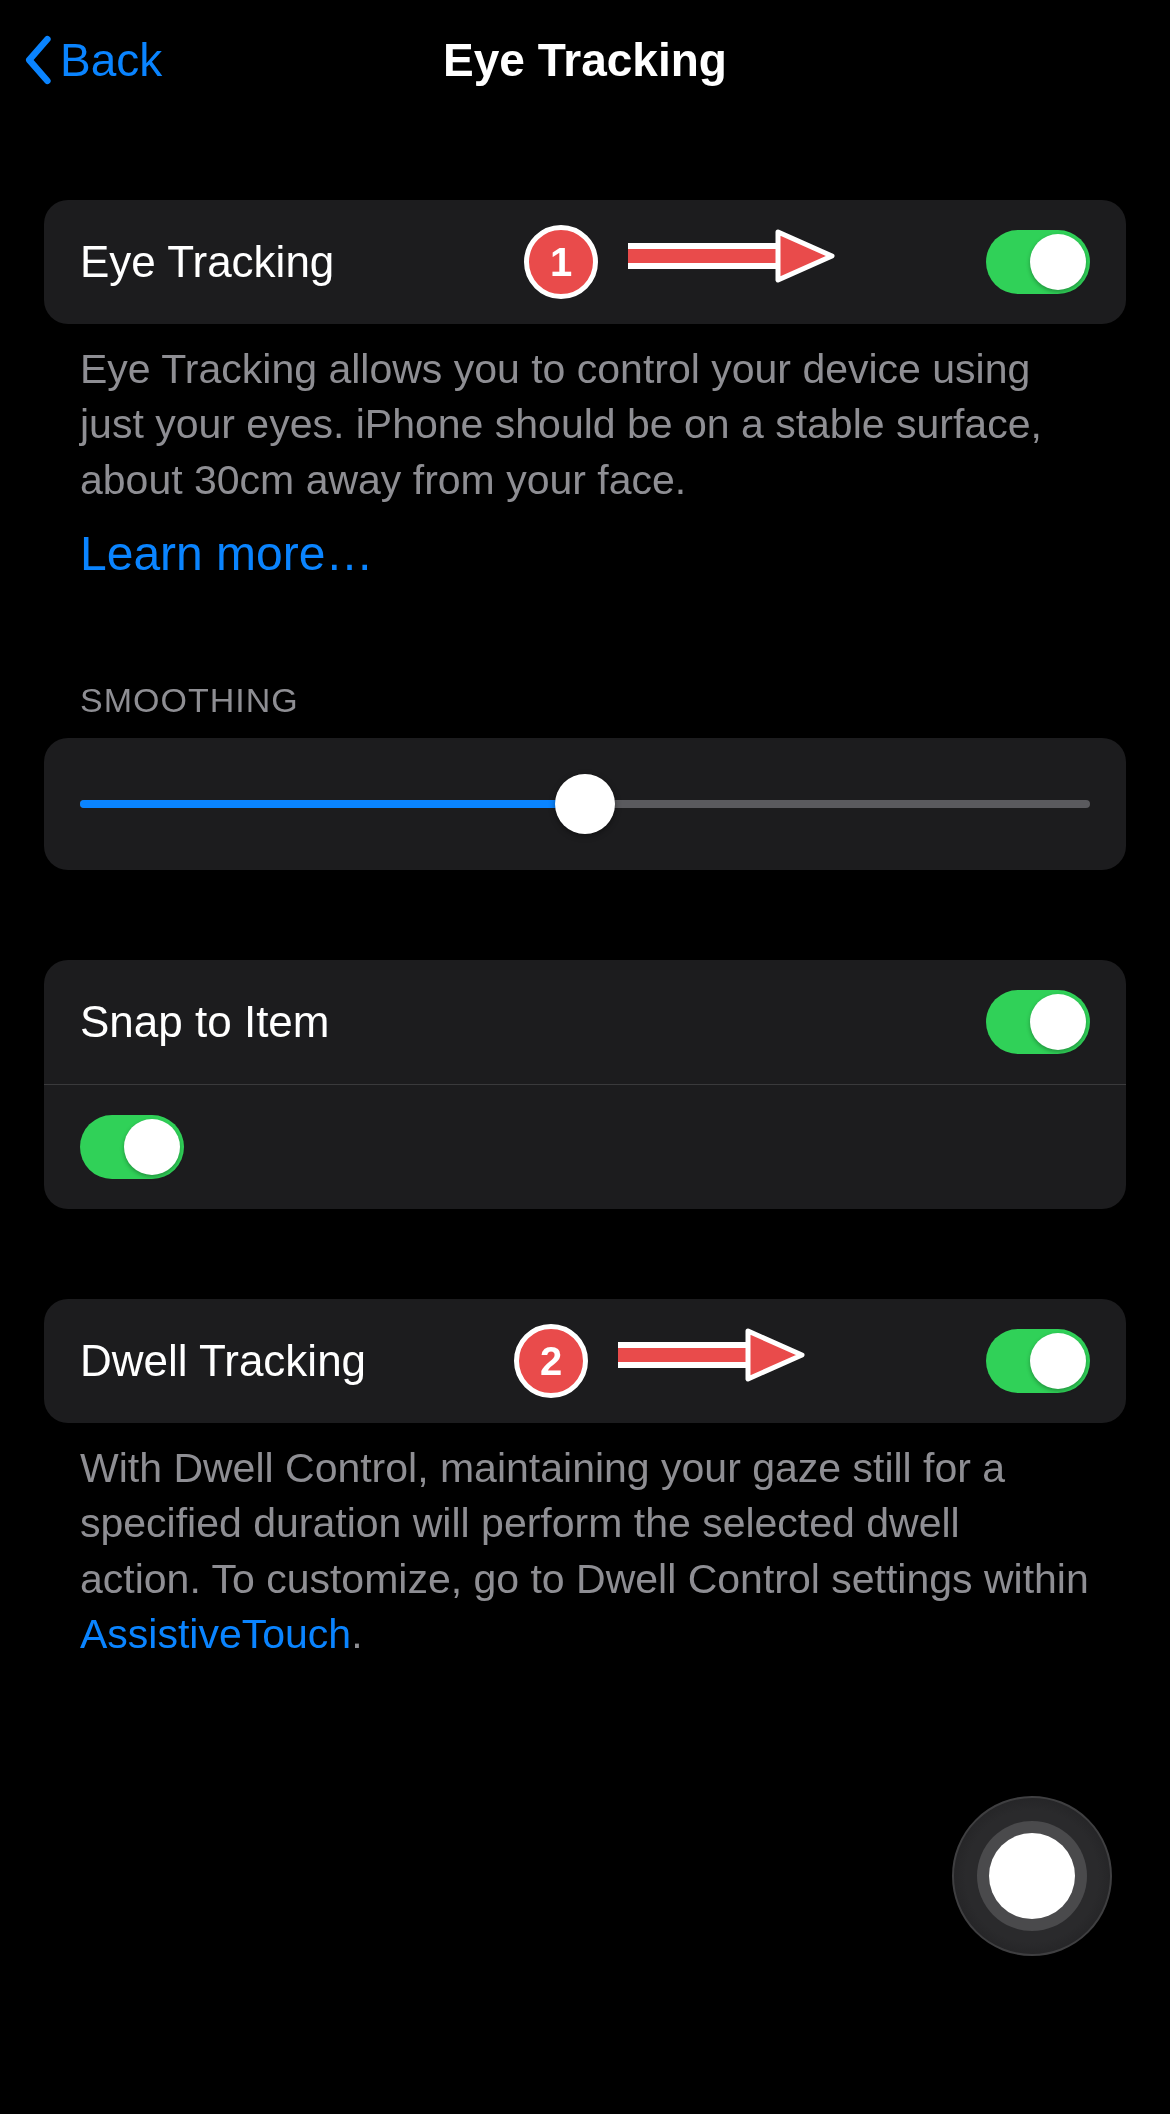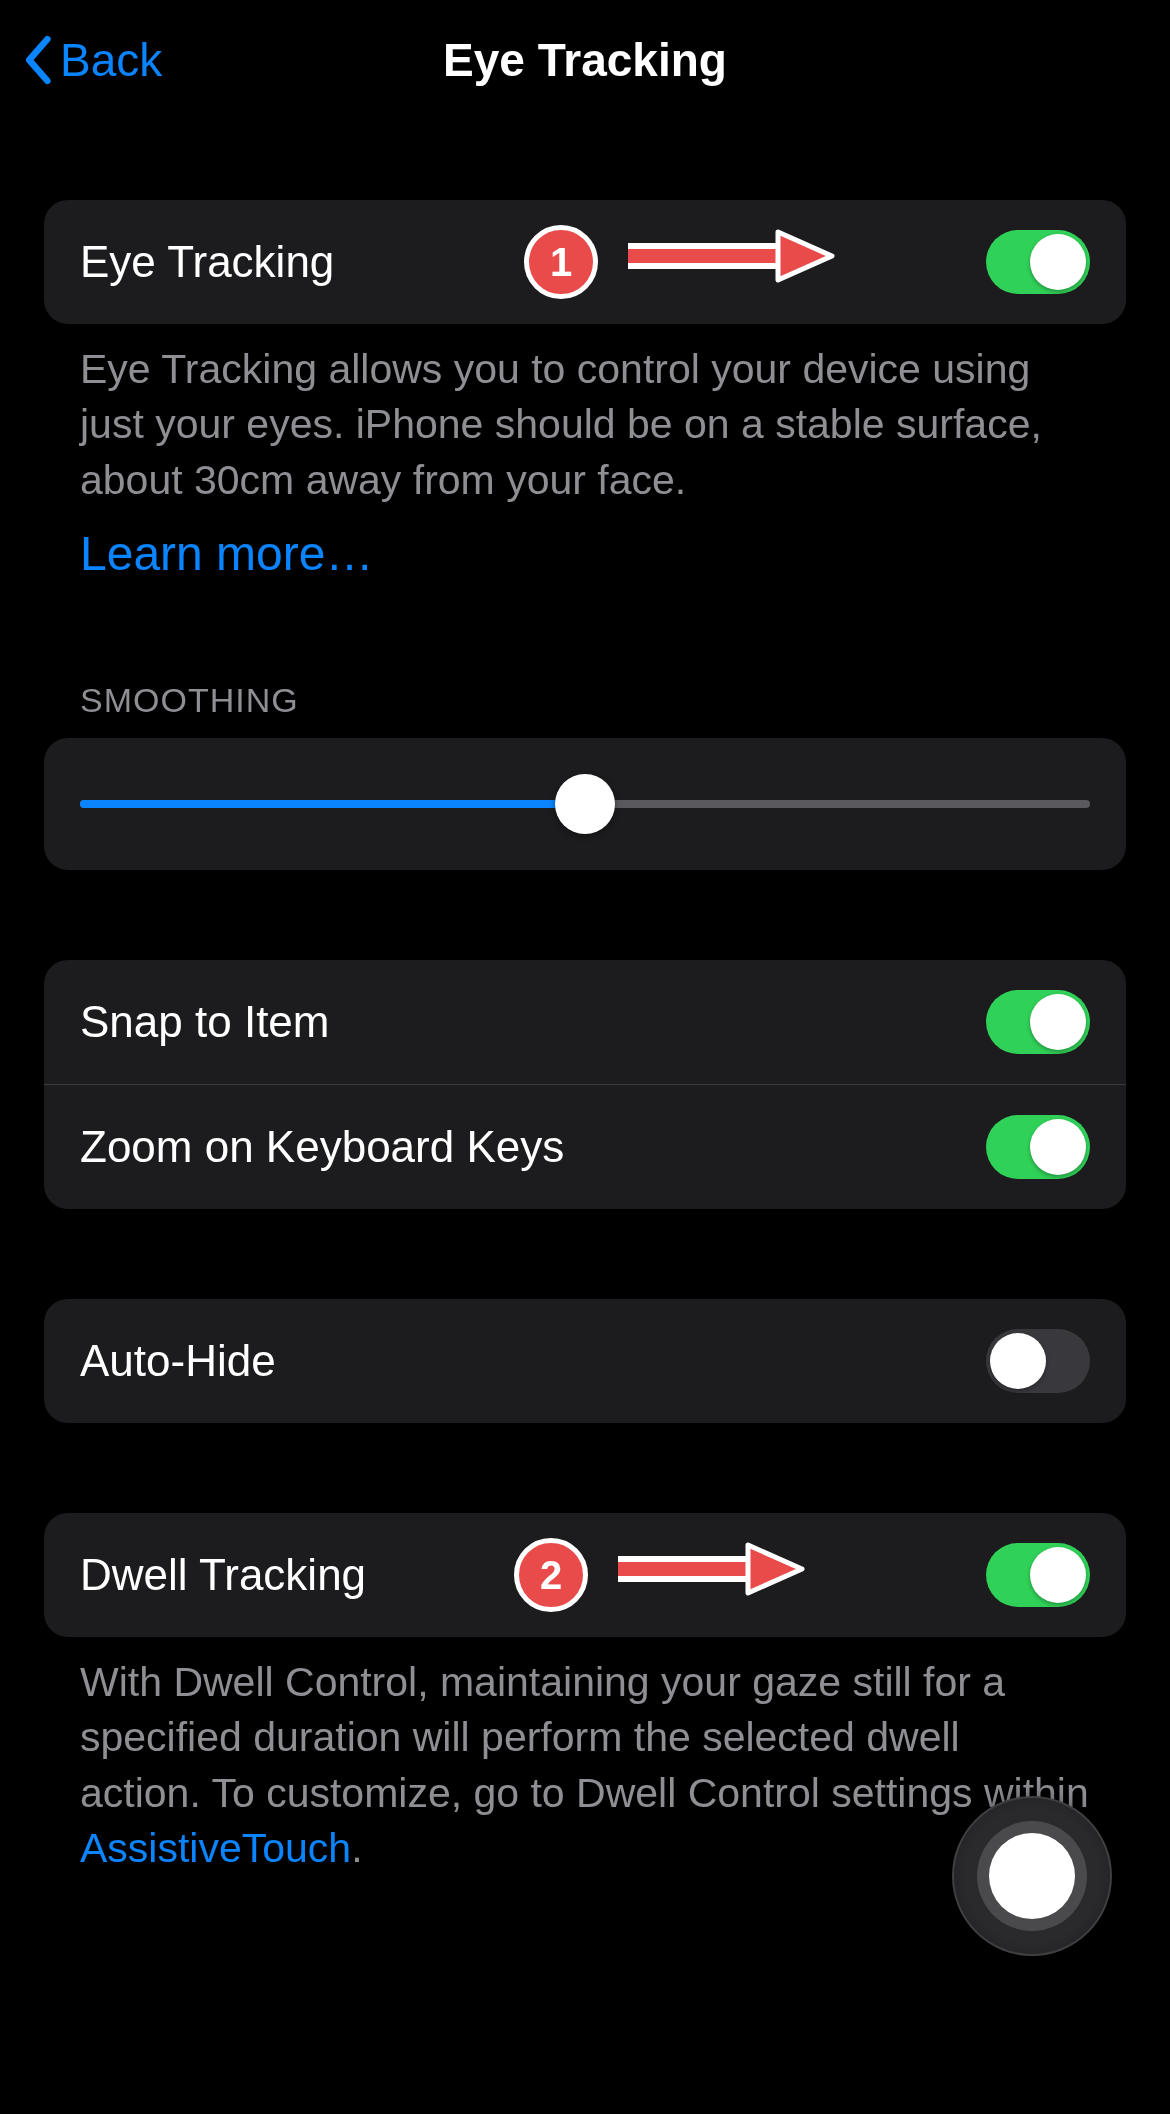--- a/index.html
+++ b/index.html
@@ -180,38 +180,27 @@
 
   <div class="group" style="margin-top:90px">
     <div class="card">
       <div class="row">
         <span>Snap to Item</span>
         <div class="toggle on">
             <div class="knob"></div>
           </div>
       </div>
       <div class="row">
-        <span>Zoom on Keyboard Keys</span>
-        <div class="toggle on">
-            <div class="knob"></div>
-          </div>
-      </div>
-    </div>
-  </div>
-
-  <div class="group" style="margin-top:90px">
-    <div class="card">
-      <div class="row">
-        <span>Auto-Hide</span>
-        <div class="toggle">
-            <div class="knob"></div>
-          </div>
-      </div>
-    </div>
-  </div>
+        <div class="toggle on">
+            <div class="knob"></div>
+          </div>
+      </div>
+    </div>
+  </div>
+
 
   <div class="group" style="margin-top:90px">
     <div class="card">
       <div class="row">
         <span>Dwell Tracking</span>
         <div class="toggle on">
             <div class="knob"></div>
           </div>
 
         <div class="badge" style="left:470px;">

